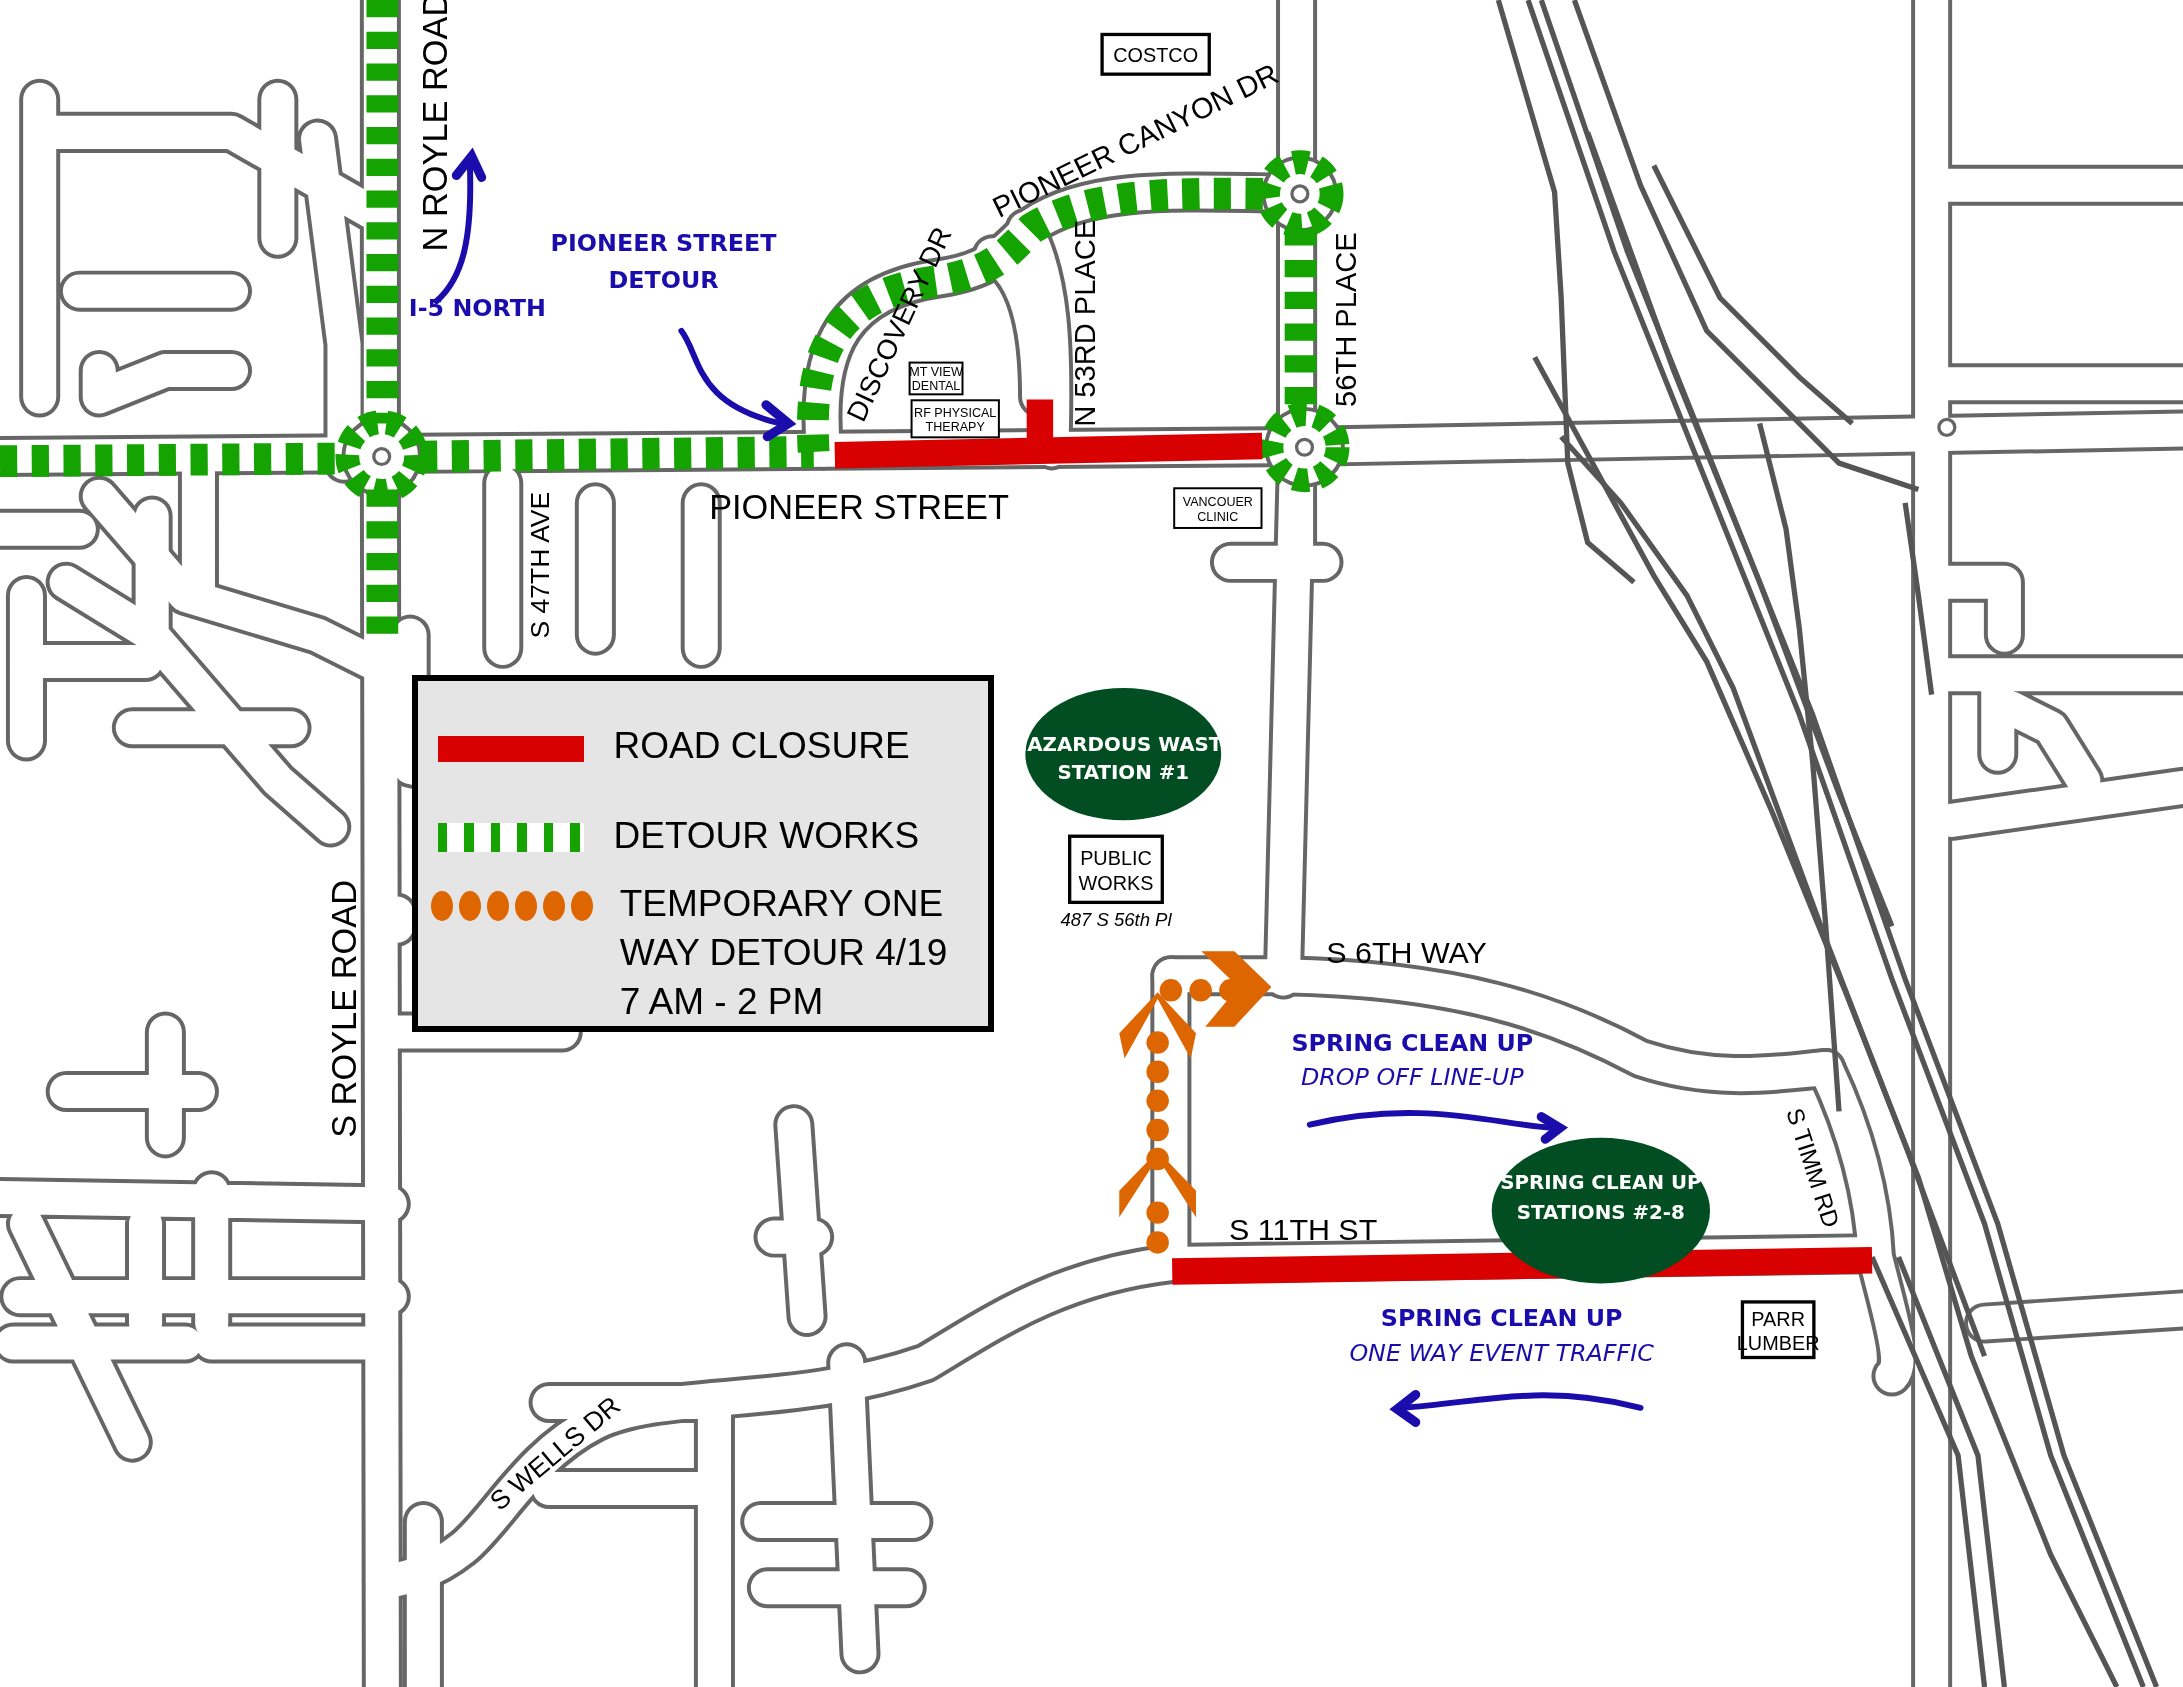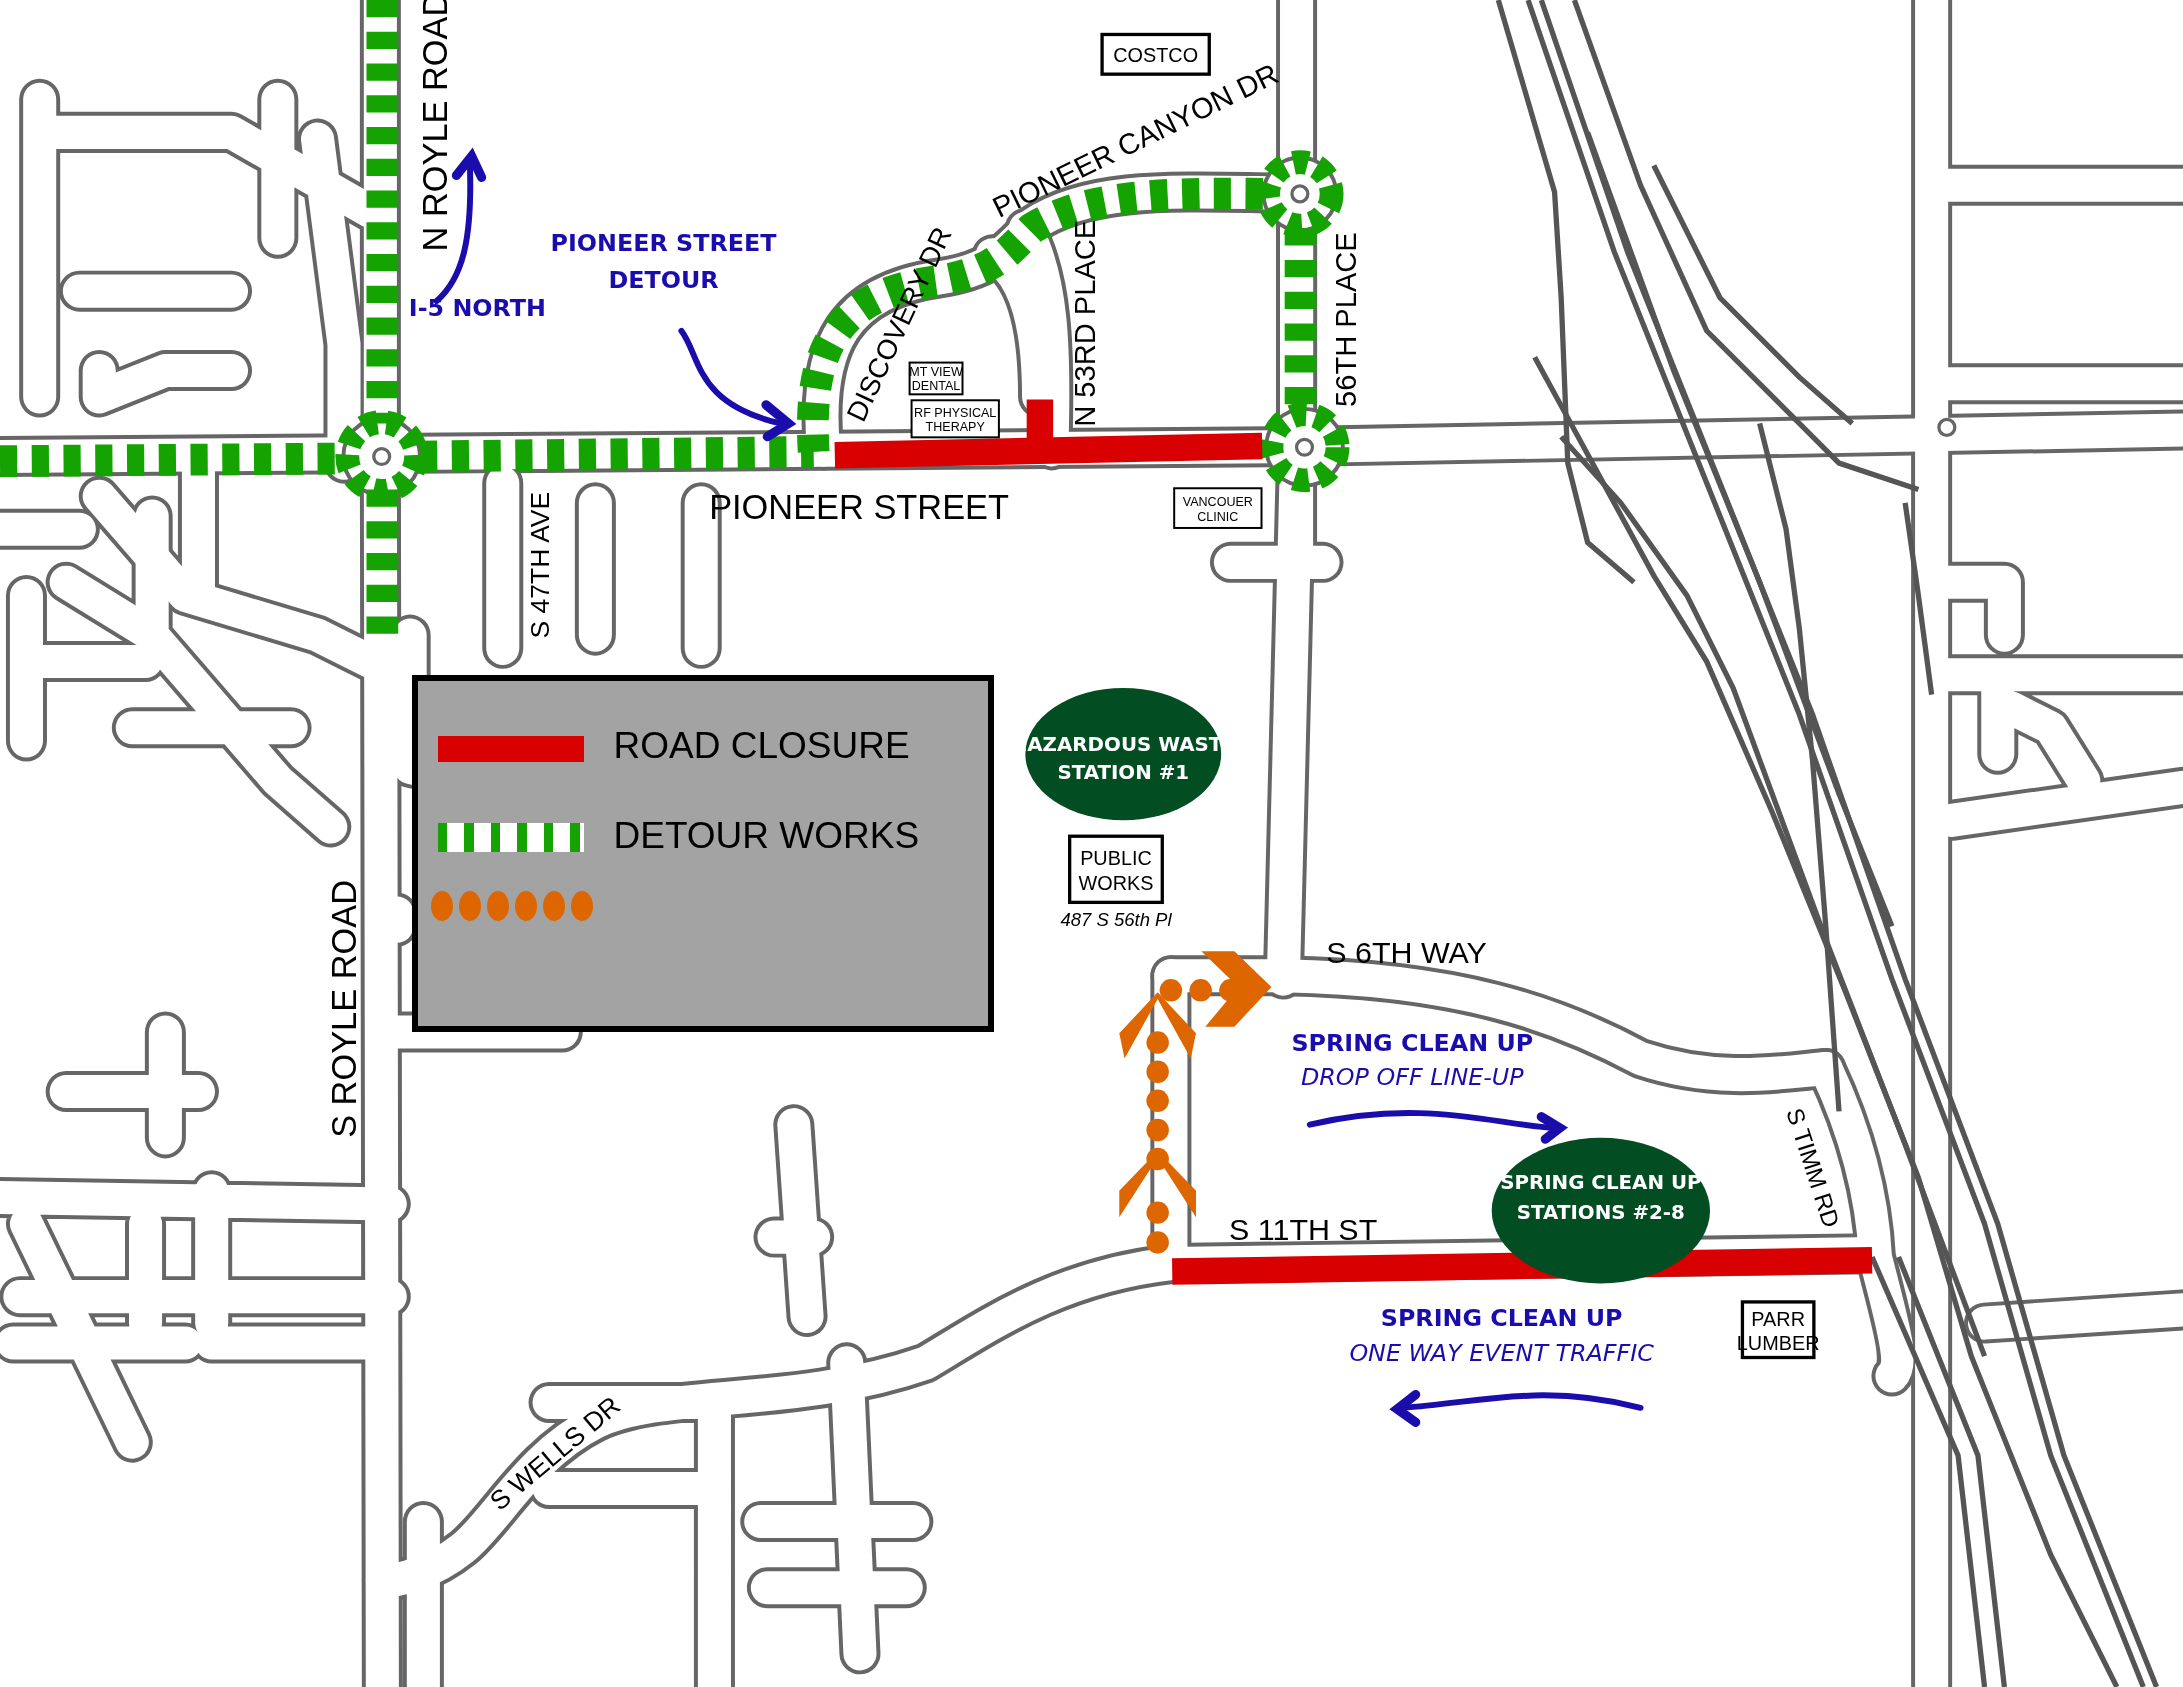--- a/index.html
+++ b/index.html
@@ -18,21 +18,21 @@
   .road-label { font-size:52px; }
   .blue-bold { font-family:"DejaVu Sans", sans-serif; font-weight:bold; fill:#1a0dab; font-size:36px; }
   .blue-ital { font-family:"DejaVu Sans", sans-serif; font-style:italic; fill:#1a0dab; font-size:36px; }
   .poi-box { fill:#fff; stroke:#000; stroke-width:5; }
   .poi-text { font-size:30px; fill:#000; }
   .poi-small { font-size:19px; fill:#000; }
   .station { fill:#034d22; }
   .station-text { font-family:"DejaVu Sans", sans-serif; font-weight:bold; fill:#fff; font-size:30px; }
 
   
-  #legend { position:absolute; left:412px; top:675px; width:582px; height:357px; border:6.6px solid #000; background:#a3a3a3; box-sizing:border-box; }
+  #legend { position:absolute; left:412px; top:675px; width:582px; height:357px; border:6.6px solid #000; background:#e5e5e5; box-sizing:border-box; }
   .leg-row { position:absolute; left:20px; display:flex; align-items:flex-start; }
   .leg-swatch { width:149px; flex:none; position:relative; }
   .leg-text { font-family:"Liberation Sans", "DejaVu Sans", sans-serif; font-size:37px; line-height:49px; color:#000; margin-left:26.5px; white-space:pre-line; }
   .sw-closure { width:146px; height:26.5px; background:#d80000; margin-top:14.6px; }
   .sw-detour { width:146px; height:29px; margin-top:12px; background:repeating-linear-gradient(90deg, #14a300 0 9.3px, #ffffff 9.3px 26.5px); }
   .sw-dots { display:flex; gap:6px; margin-top:12px; }
   .sw-dots span { width:24px; height:30px; border-radius:50%; background:#dd6600; display:block; }
 </style>
 </head>
 <body>
@@ -253,15 +253,18 @@
     <div class="leg-swatch" style="width:162px;">
         <div class="sw-dots">
           <span></span>
           <span></span>
           <span></span>
           <span></span>
           <span></span>
           <span></span>
         </div>
       </div>
+    <div class="leg-text">TEMPORARY ONE
+WAY DETOUR 4/19
+7 AM - 2 PM</div>
   </div>
 </div>
 
 
 </body></html>

